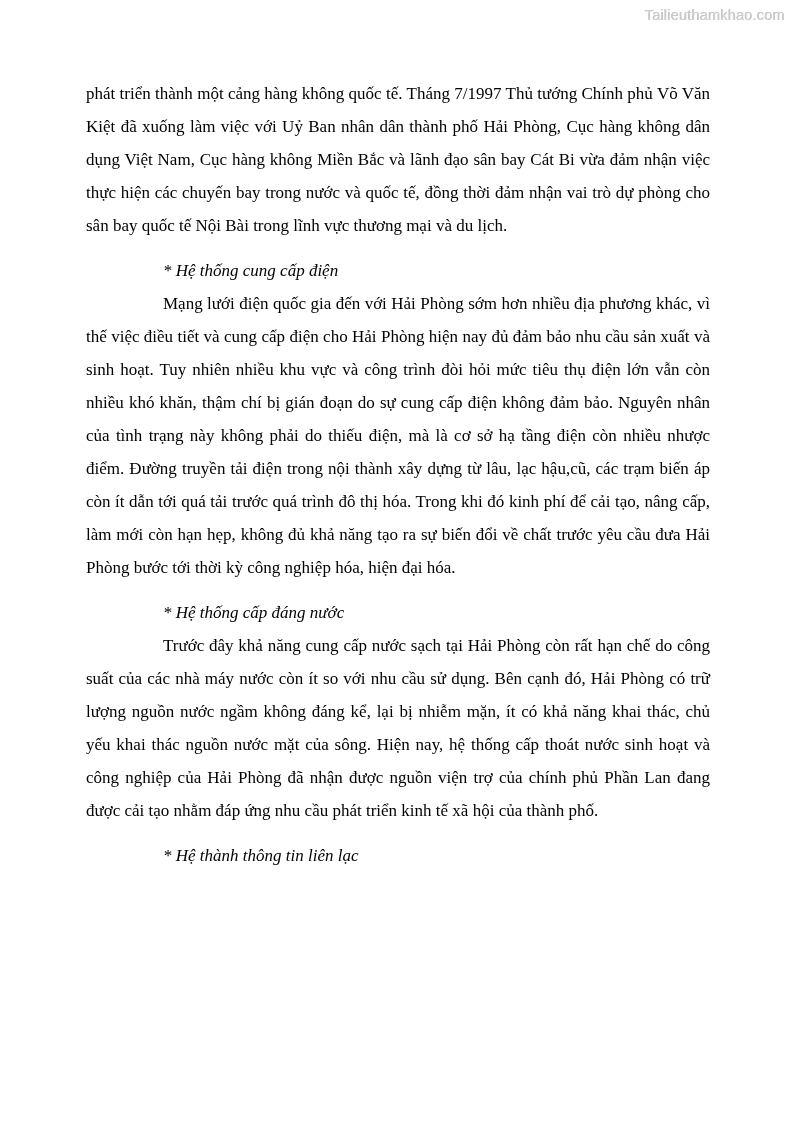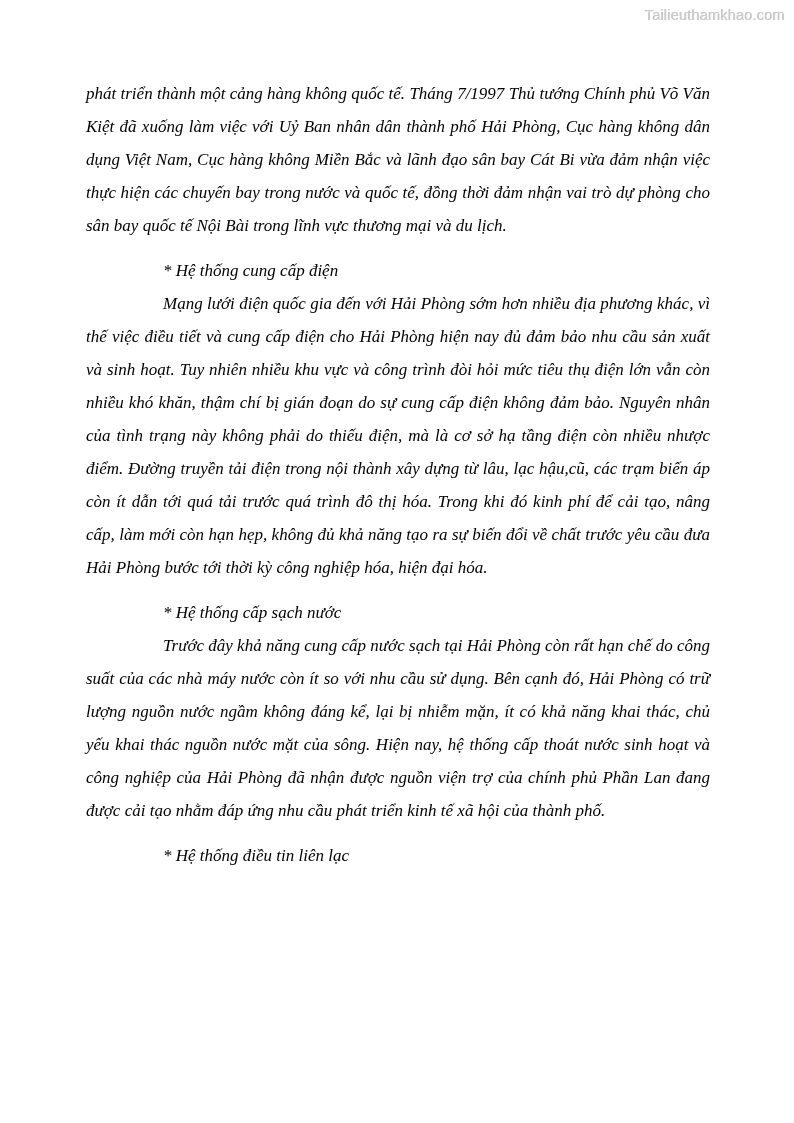--- a/index.html
+++ b/index.html
@@ -31,21 +31,20 @@
     right: 84px;
     top: 77px;
     font-family: "Liberation Serif", "DejaVu Serif", serif;
     font-size: 17px;
     line-height: 33px;
     color: #000000;
     text-align: justify;
   }
   .content p {
     margin: 0;
-    font-style: italic;
   }
   p.para {
     text-indent: 77px;
   }
   p.para-cont {
     text-indent: 0;
   }
   p.section-heading {
     margin-top: 12px;
     font-style: italic;
@@ -62,20 +61,20 @@
 
   <div class="content">
 
     <p class="para-cont">phát triển thành một cảng hàng không quốc tế. Tháng 7/1997 Thủ tướng Chính phủ Võ Văn Kiệt đã xuống làm việc với Uỷ Ban nhân dân thành phố Hải Phòng, Cục hàng không dân dụng Việt Nam, Cục hàng không Miền Bắc và lãnh đạo sân bay Cát Bi vừa đảm nhận việc thực hiện các chuyến bay trong nước và quốc tế, đồng thời đảm nhận vai trò dự phòng cho sân bay quốc tế Nội Bài trong lĩnh vực thương mại và du lịch.</p>
 
     <p class="section-heading">* Hệ thống cung cấp điện</p>
 
     <p class="para">Mạng lưới điện quốc gia đến với Hải Phòng sớm hơn nhiều địa phương khác, vì thế việc điều tiết và cung cấp điện cho Hải Phòng hiện nay đủ đảm bảo nhu cầu sản xuất và sinh hoạt. Tuy nhiên nhiều khu vực và công trình đòi hỏi mức tiêu thụ điện lớn vẫn còn nhiều khó khăn, thậm chí bị gián đoạn do sự cung cấp điện không đảm bảo. Nguyên nhân của tình trạng này không phải do thiếu điện, mà là cơ sở hạ tầng điện còn nhiều nhược điểm. Đường truyền tải điện trong nội thành xây dựng từ lâu, lạc hậu,cũ, các trạm biến áp còn ít dẫn tới quá tải trước quá trình đô thị hóa. Trong khi đó kinh phí để cải tạo, nâng cấp, làm mới còn hạn hẹp, không đủ khả năng tạo ra sự biến đổi về chất trước yêu cầu đưa Hải Phòng bước tới thời kỳ công nghiệp hóa, hiện đại hóa.</p>
 
 
-    <p class="section-heading">* Hệ thống cấp sạch nước</p>
+    <p class="section-heading">* Hệ thống cấp đáng nước</p>
 
     <p class="para">Trước đây khả năng cung cấp nước sạch tại Hải Phòng còn rất hạn chế do công suất của các nhà máy nước còn ít so với nhu cầu sử dụng. Bên cạnh đó, Hải Phòng có trữ lượng nguồn nước ngầm không đáng kể, lại bị nhiễm mặn, ít có khả năng khai thác, chủ yếu khai thác nguồn nước mặt của sông. Hiện nay, hệ thống cấp thoát nước sinh hoạt và công nghiệp của Hải Phòng đã nhận được nguồn viện trợ của chính phủ Phần Lan đang được cải tạo nhằm đáp ứng nhu cầu phát triển kinh tế xã hội của thành phố.</p>
 
-    <p class="section-heading">* Hệ thống điều tin liên lạc</p>
+    <p class="section-heading">* Hệ thành thông tin liên lạc</p>
 
   </div>
 </div>
 
 </body></html>

